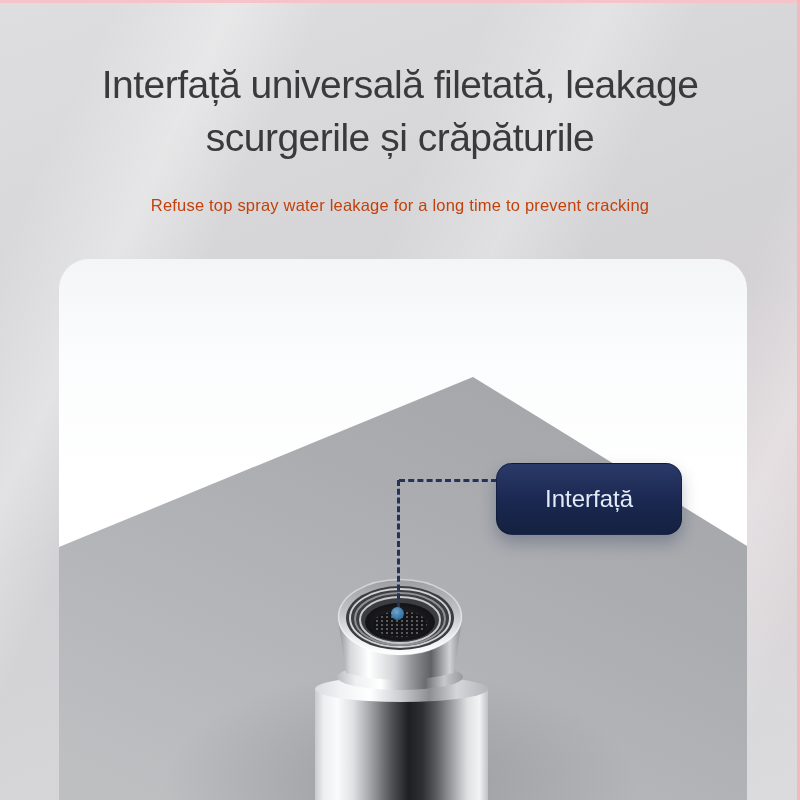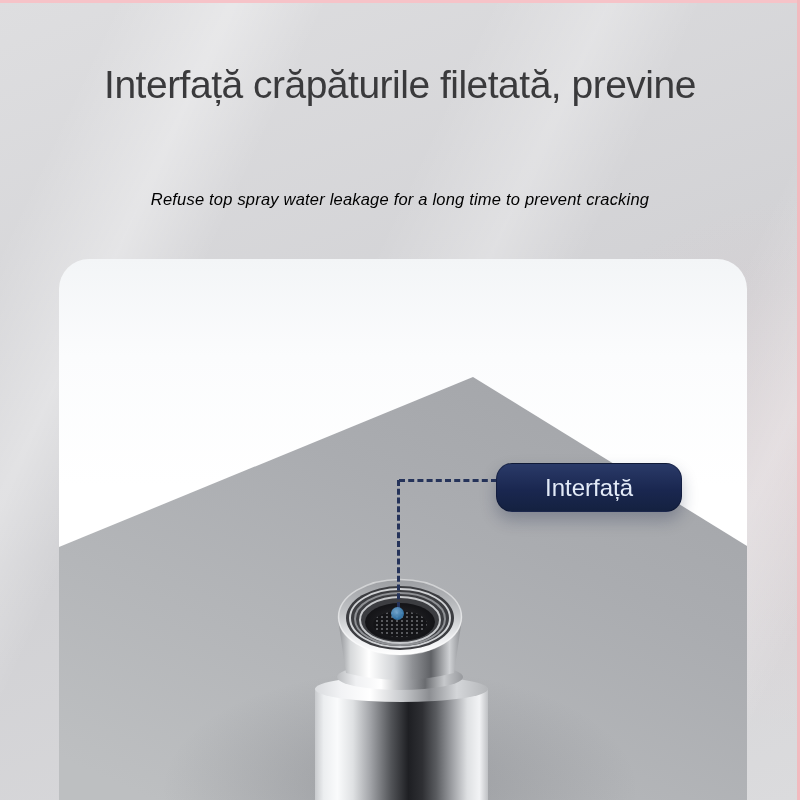--- a/index.html
+++ b/index.html
@@ -20,22 +20,22 @@
       linear-gradient(160deg,#dedee0 0%,#d1d1d4 52%,#dbdbdd 100%);
   }
   .edge-top{position:absolute;left:0;top:0;width:100%;height:3px;background:#f6c3c8;}
   .edge-right{position:absolute;right:0;top:0;width:3px;height:100%;background:#f3b9be;}
 
   .hero-title{
     position:absolute;top:58px;left:0;width:100%;text-align:center;
     font-size:39px;line-height:53px;color:#3a3a3c;letter-spacing:-0.5px;
   }
   .hero-subtitle{
-    position:absolute;top:188px;left:0;width:100%;text-align:center;
-    font-size:16.5px;line-height:22px;color:#000000;letter-spacing:.2px;font-style:italic;
+    position:absolute;top:194px;left:0;width:100%;text-align:center;
+    font-size:16.5px;line-height:22px;color:#c2410c;letter-spacing:.2px;
   }
 
   .card{
     position:absolute;left:59px;top:259px;width:688px;height:541px;
     border-radius:30px 30px 0 0;overflow:hidden;
     background:linear-gradient(180deg,#f3f5f7 0%,#fbfcfd 18%,#ffffff 42%,#ffffff 100%);
   }
   
   .plate{
     position:absolute;inset:0;
@@ -49,39 +49,40 @@
 
   
   .callout-hline{position:absolute;left:399px;top:479px;width:98px;height:0;border-top:3px dashed #25335a;}
   .callout-vline{position:absolute;left:397px;top:480px;width:0;height:128px;border-left:3px dashed #25335a;}
   .callout-dot{
     position:absolute;left:391px;top:607px;width:13px;height:13px;border-radius:50%;
     background:radial-gradient(circle at 40% 35%, #7db3dd, #3a7fb5 60%, #2d699a);
     opacity:.9;
   }
   .badge{
-    position:absolute;left:496px;top:463px;width:186px;height:49px;
+    position:absolute;left:496px;top:463px;width:186px;height:72px;
     border-radius:16px;
     background:linear-gradient(180deg,#2a3a68 0%,#1a2750 55%,#142140 100%);
     box-shadow:0 8px 16px rgba(25,35,70,.28);
     border:1px solid rgba(12,18,44,.45);
     box-sizing:border-box;
     color:#e2eaf7;font-size:24px;line-height:26px;text-align:center;
     display:flex;flex-direction:column;justify-content:center;
   }
 </style>
 </head>
 <body>
 
 <div class="bg"></div>
 <div class="edge-top"></div>
 <div class="edge-right"></div>
 
 <div class="hero-title">
-  <div>Interfață crăpăturile filetată, previne</div>
+  <div>Interfață universală filetată, leakage</div>
+  <div>scurgerile și crăpăturile</div>
 </div>
 <div class="hero-subtitle">Refuse top spray water leakage for a long time to prevent cracking</div>
 
 <div class="card">
   <div class="plate"></div>
 
   <svg class="connector" viewBox="0 0 200 226" xmlns="http://www.w3.org/2000/svg">
     <defs>
       <linearGradient id="gBody" x1="0" y1="0" x2="1" y2="0">
         <stop offset="0" stop-color="#c8cacd"></stop>

